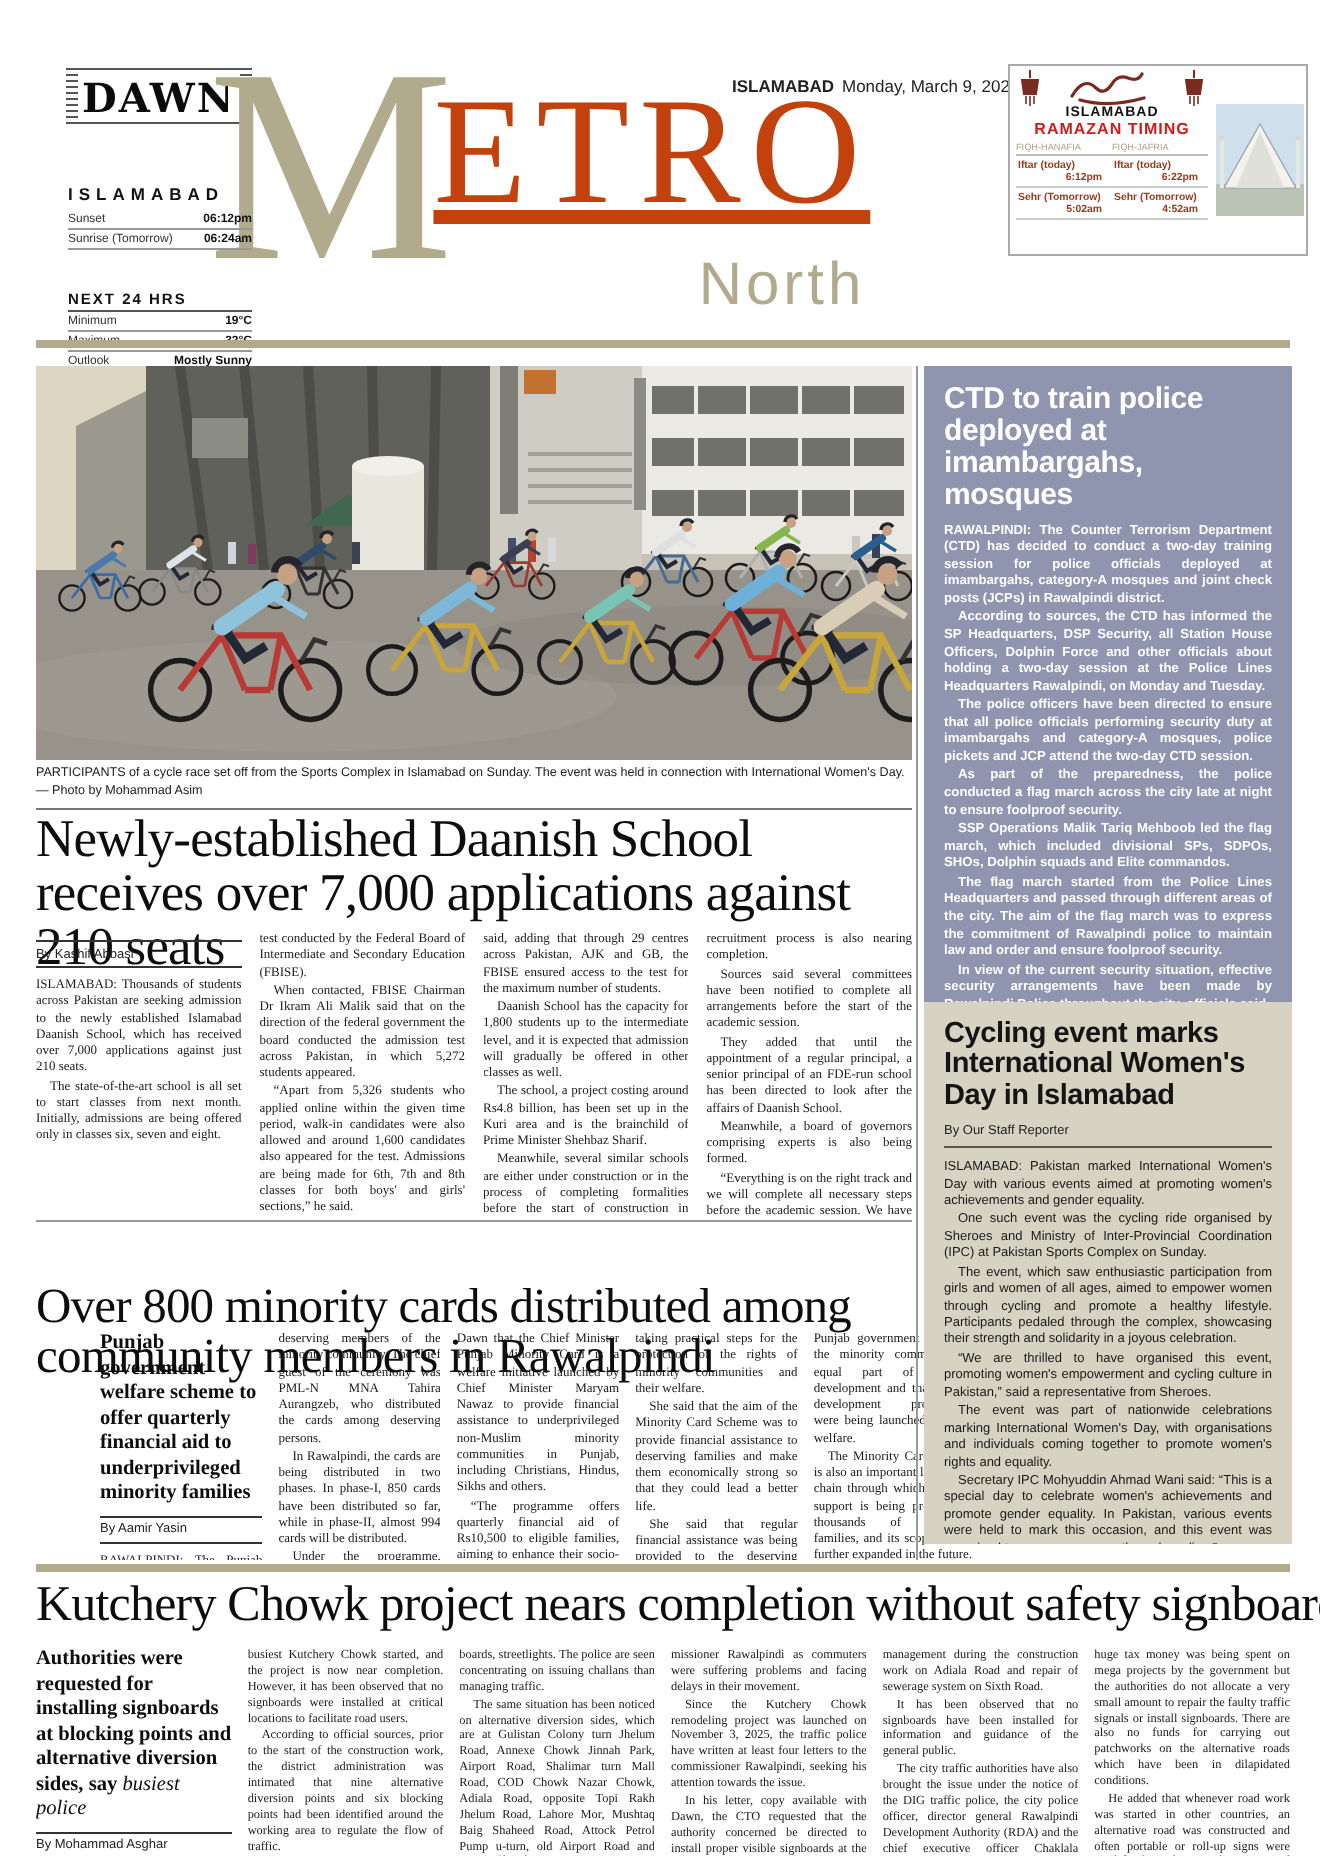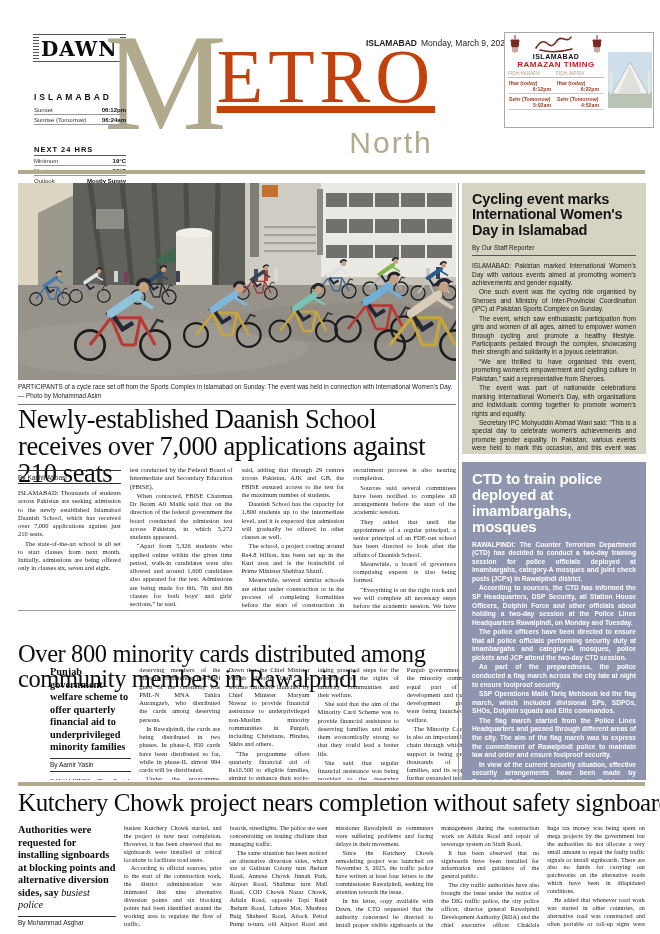--- a/index.html
+++ b/index.html
@@ -405,44 +405,44 @@
         <p>She said that regular financial assistance was being provided to the deserving families registered under this scheme. Through this card, the government will provide financial assistance of about Rs10,500 to deserving families every three months so that they can meet their basic needs in a better way.</p>
       </div>
     <div class="col">
         <p>Punjab government considers the minority community an equal part of national development and that various development programmes were being launched for their welfare.</p>
         <p>The Minority Card Scheme is also an important link in this chain through which financial support is being provided to thousands of deserving families, and its scope will be further expanded in the future.</p>
       </div>
   </div>
 
   <div class="vline"></div>
   <div class="right-col">
+    <div class="box box-ctd">
+      <div class="box-title">CTD to train police deployed at imambargahs, mosques</div>
+      <div>
+          <p>RAWALPINDI: The Counter Terrorism Department (CTD) has decided to conduct a two-day training session for police officials deployed at imambargahs, category-A mosques and joint check posts (JCPs) in Rawalpindi district.</p>
+          <p>According to sources, the CTD has informed the SP Headquarters, DSP Security, all Station House Officers, Dolphin Force and other officials about holding a two-day session at the Police Lines Headquarters Rawalpindi, on Monday and Tuesday.</p>
+          <p>The police officers have been directed to ensure that all police officials performing security duty at imambargahs and category-A mosques, police pickets and JCP attend the two-day CTD session.</p>
+          <p>As part of the preparedness, the police conducted a flag march across the city late at night to ensure foolproof security.</p>
+          <p>SSP Operations Malik Tariq Mehboob led the flag march, which included divisional SPs, SDPOs, SHOs, Dolphin squads and Elite commandos.</p>
+          <p>The flag march started from the Police Lines Headquarters and passed through different areas of the city. The aim of the flag march was to express the commitment of Rawalpindi police to maintain law and order and ensure foolproof security.</p>
+          <p>In view of the current security situation, effective security arrangements have been made by Rawalpindi Police throughout the city, officials said.</p>
+        </div>
+    </div>
     <div class="box box-cycling">
       <div class="box-title">Cycling event marks International Women's Day in Islamabad</div>
       <div class="box-byline">By Our Staff Reporter</div>
       <div>
           <p>ISLAMABAD: Pakistan marked International Women's Day with various events aimed at promoting women's achievements and gender equality.</p>
           <p>One such event was the cycling ride organised by Sheroes and Ministry of Inter-Provincial Coordination (IPC) at Pakistan Sports Complex on Sunday.</p>
           <p>The event, which saw enthusiastic participation from girls and women of all ages, aimed to empower women through cycling and promote a healthy lifestyle. Participants pedaled through the complex, showcasing their strength and solidarity in a joyous celebration.</p>
           <p>“We are thrilled to have organised this event, promoting women's empowerment and cycling culture in Pakistan,” said a representative from Sheroes.</p>
           <p>The event was part of nationwide celebrations marking International Women's Day, with organisations and individuals coming together to promote women's rights and equality.</p>
           <p>Secretary IPC Mohyuddin Ahmad Wani said: “This is a special day to celebrate women's achievements and promote gender equality. In Pakistan, various events were held to mark this occasion, and this event was organised to empower women through cycling.”</p>
         </div>
     </div>
-    <div class="box box-ctd">
-      <div class="box-title">CTD to train police deployed at imambargahs, mosques</div>
-      <div>
-          <p>RAWALPINDI: The Counter Terrorism Department (CTD) has decided to conduct a two-day training session for police officials deployed at imambargahs, category-A mosques and joint check posts (JCPs) in Rawalpindi district.</p>
-          <p>According to sources, the CTD has informed the SP Headquarters, DSP Security, all Station House Officers, Dolphin Force and other officials about holding a two-day session at the Police Lines Headquarters Rawalpindi, on Monday and Tuesday.</p>
-          <p>The police officers have been directed to ensure that all police officials performing security duty at imambargahs and category-A mosques, police pickets and JCP attend the two-day CTD session.</p>
-          <p>As part of the preparedness, the police conducted a flag march across the city late at night to ensure foolproof security.</p>
-          <p>SSP Operations Malik Tariq Mehboob led the flag march, which included divisional SPs, SDPOs, SHOs, Dolphin squads and Elite commandos.</p>
-          <p>The flag march started from the Police Lines Headquarters and passed through different areas of the city. The aim of the flag march was to express the commitment of Rawalpindi police to maintain law and order and ensure foolproof security.</p>
-          <p>In view of the current security situation, effective security arrangements have been made by Rawalpindi Police throughout the city, officials said.</p>
-        </div>
-    </div>
   </div>
 
   <div class="bar" style="top:782px"></div>
   <div class="headline hl-kutchery">Kutchery Chowk project nears completion without safety signboards</div>
   <div class="cols cols-kutchery">
     <div class="col">
       <div class="subhead"><span>Authorities were requested for installing signboards at blocking points and alternative diversion sides, say </span><span class="em">busiest police</span></div>
       <div class="byline">By Mohammad Asghar</div>
       <div>
           <p>RAWALPINDI: Signboards are crucial for traffic management, guidance of the general public and ensuring safety, particularly during development projects.</p>

